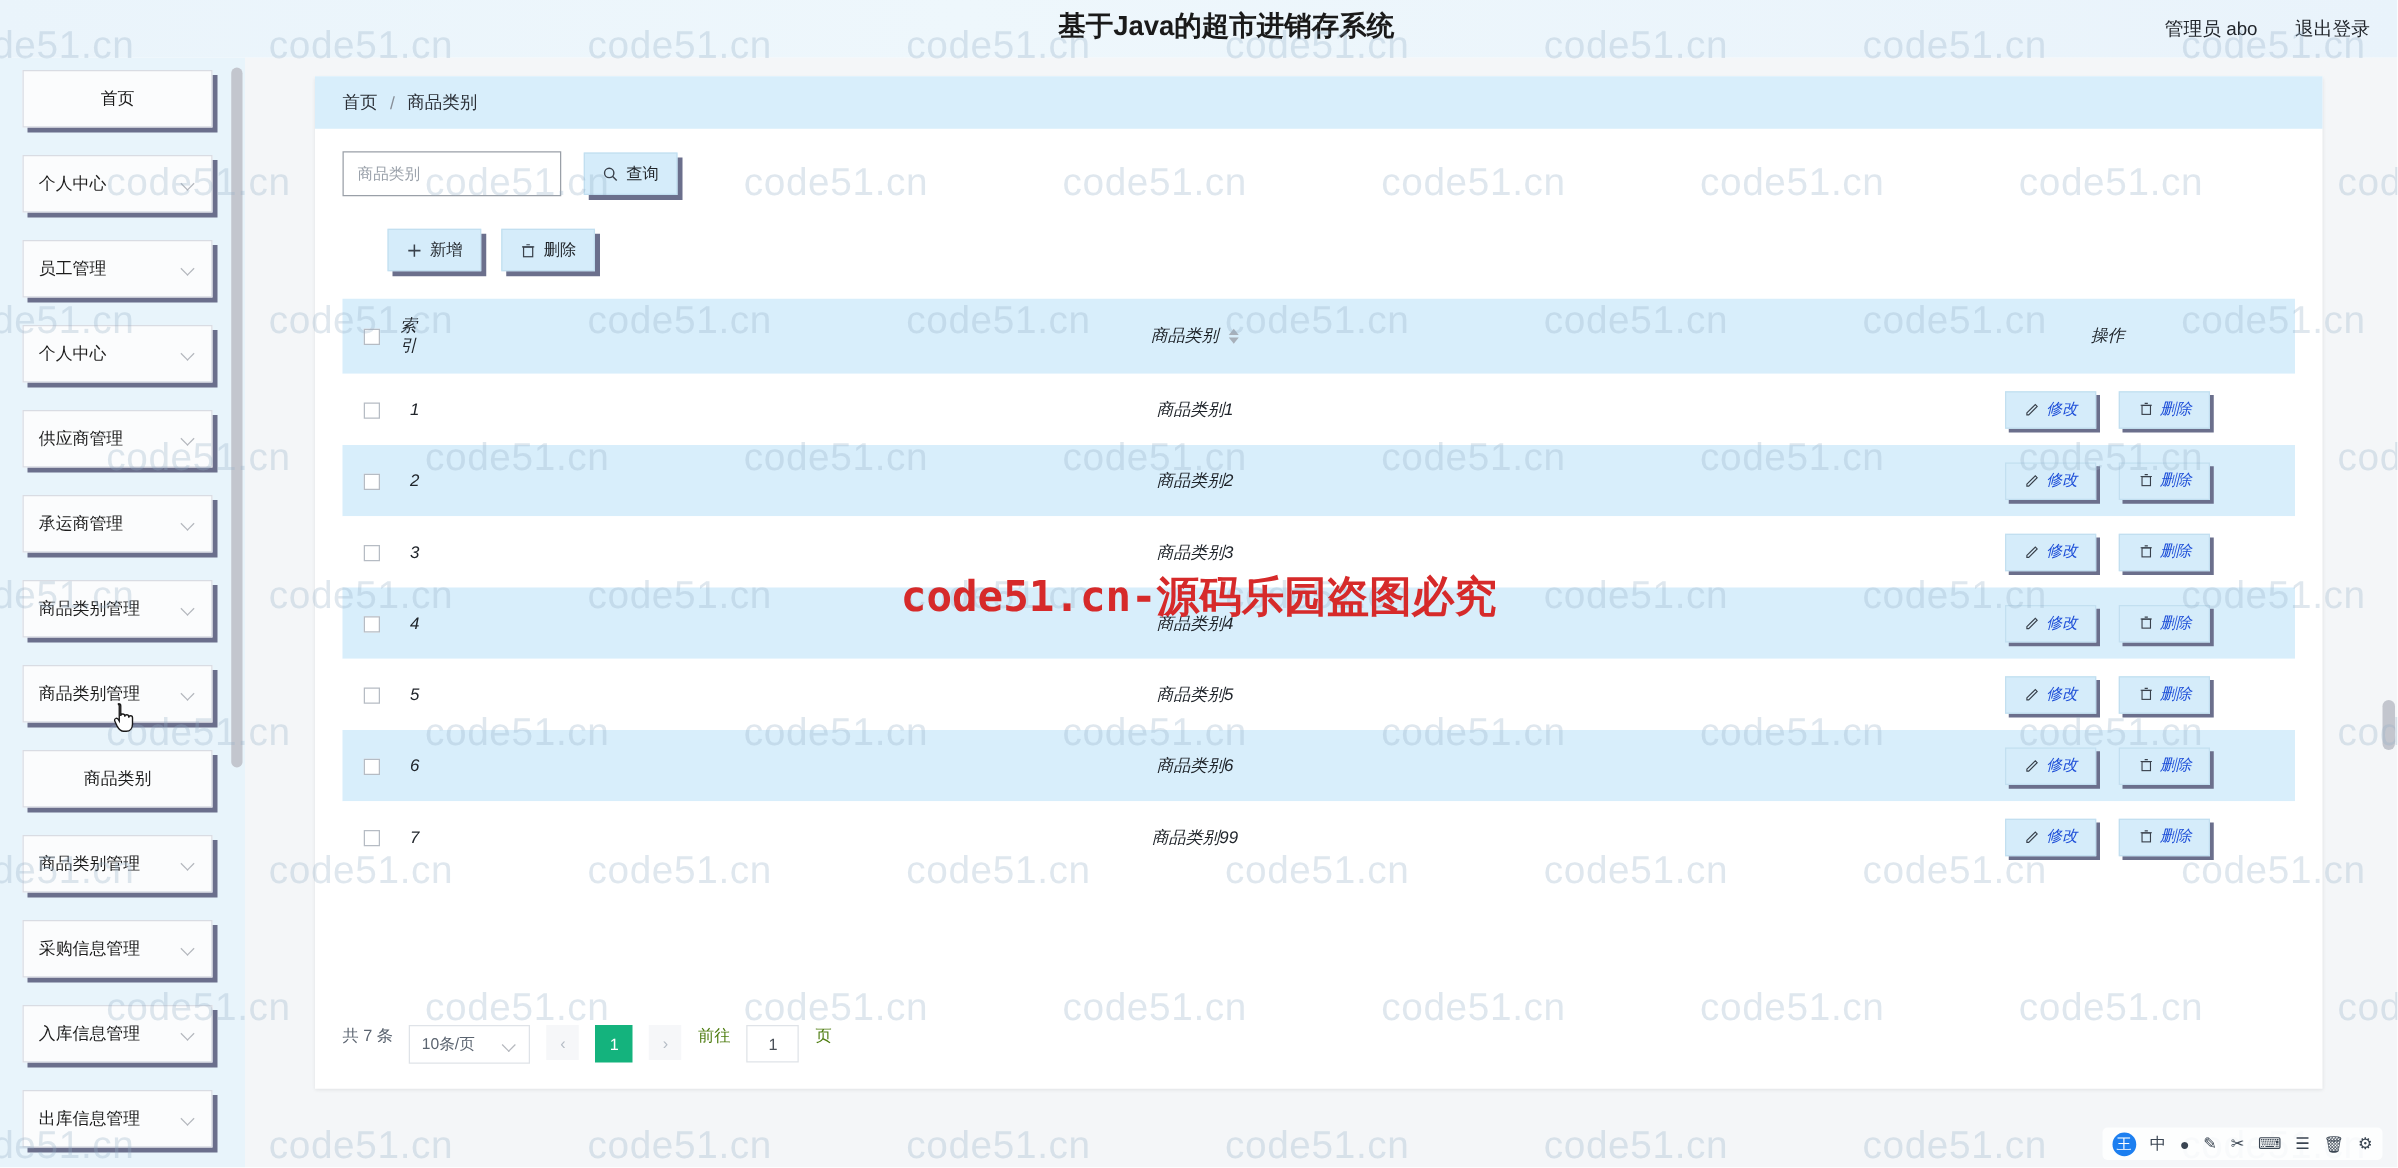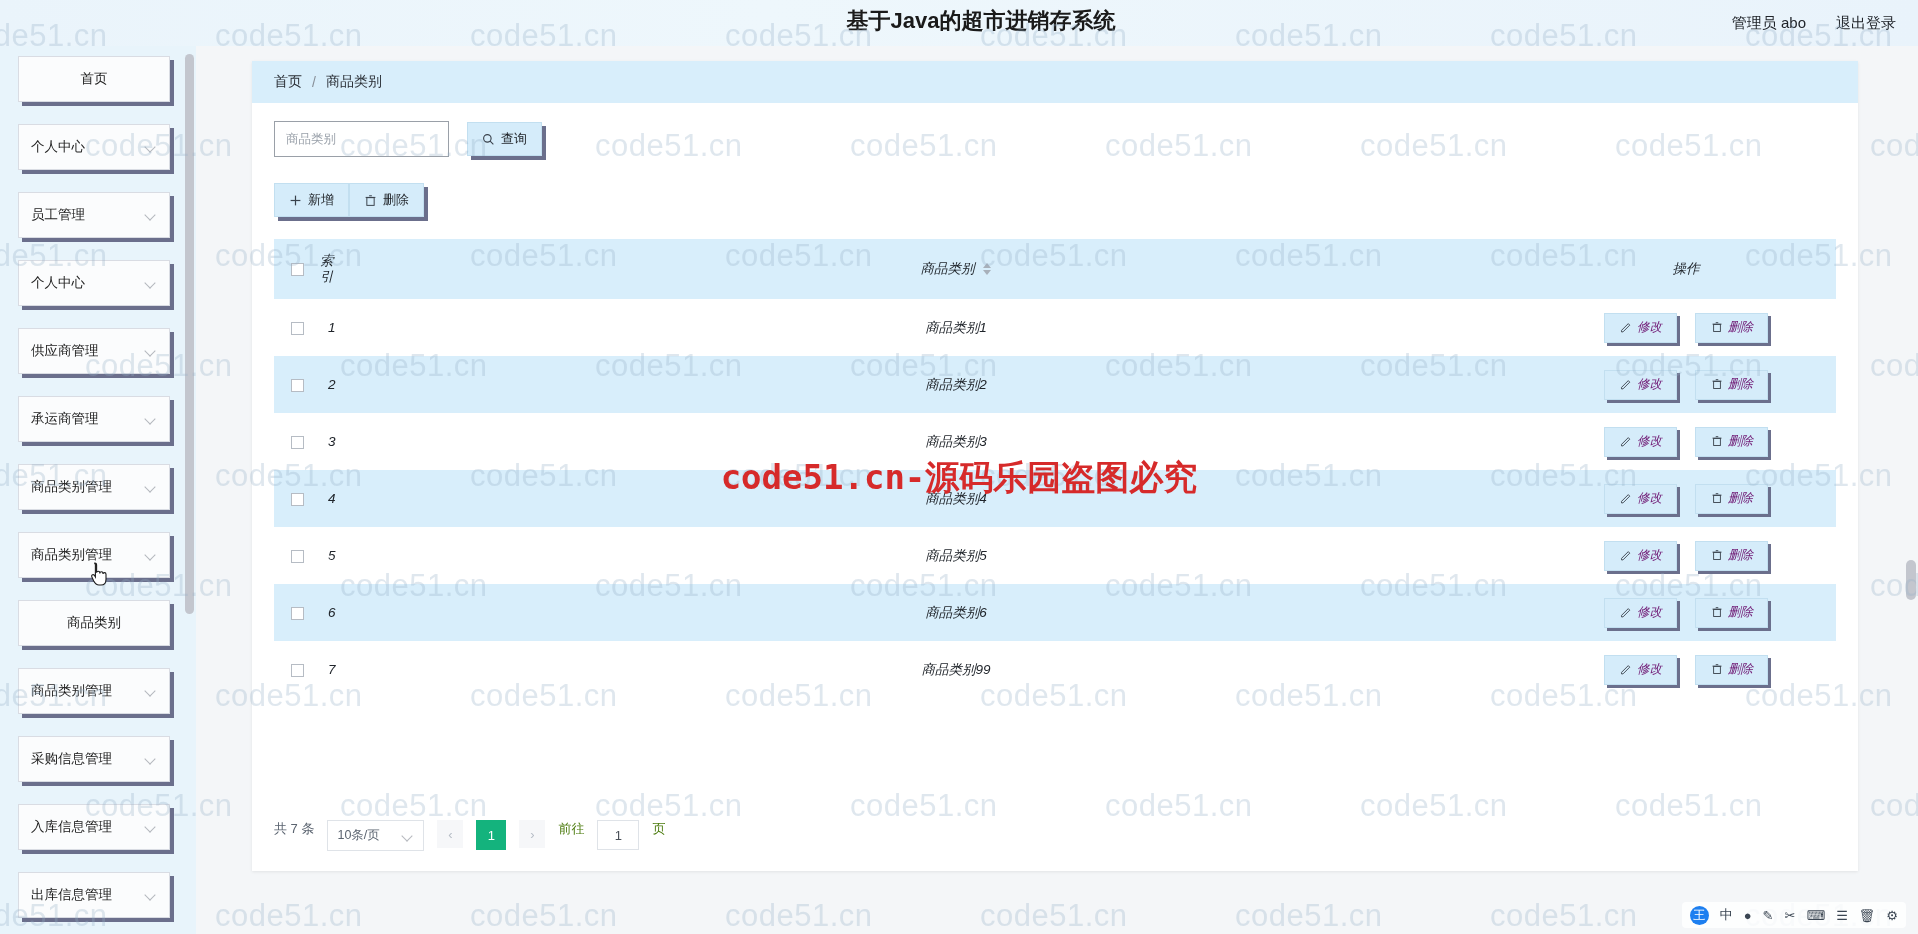--- a/index.html
+++ b/index.html
@@ -131,21 +131,21 @@
     gap:6px;
     height:34px; padding:0 14px;
     background:#d5ecfa;
     border:1px solid #c2dff0;
     box-shadow:4px 4px 0 0 #6b6f8c;
     font-size:13px; color:#1f2328;
     cursor:pointer;
     white-space:nowrap;
     font-family:"Liberation Sans", sans-serif;
   }
-  .btn-row{ display:flex; margin-top:26px; margin-bottom:22px; }
+  .btn-row{ display:flex; gap:16px; margin-top:26px; margin-bottom:22px;margin-left:36px; }
 
   .ico{ display:inline-block; width:13px; height:13px; flex:none; }
 
   
   .table-wrap{ padding:0 22px; }
   table{ width:100%; border-collapse:collapse; table-layout:fixed;font-style:italic; }
   thead th{
     background:#d8eefb;
     height:60px;
     font-size:13.5px; font-weight:normal; color:#1d2228;
@@ -175,21 +175,21 @@
   td.c-check{ text-align:center; }
   td.c-idx{ padding-left:8px; }
   td.c-name{ text-align:center; }
   td.c-ops{ text-align:center; }
   .ops{ display:flex; gap:18px; justify-content:center; }
   .btn-sm{
     display:inline-flex; align-items:center; justify-content:flex-start; gap:5px;
     height:30px; padding:0 14px;
     background:#d5ecfa; border:1px solid #c2dff0;
     box-shadow:3px 3px 0 0 #6b6f8c;
-    font-size:12.5px; color:#701a75; cursor:pointer; white-space:nowrap;
+    font-size:12.5px; color:#1d4ed8; cursor:pointer; white-space:nowrap;
   }
   .cbx{
     width:13px;height:13px;border:1px solid #b6bcc4;background:#fff;
     display:inline-block;vertical-align:middle;cursor:pointer;
   }
 
   
   .pager{
     position:absolute; left:22px; bottom:20px;
     display:flex; align-items:flex-start; gap:13px;

